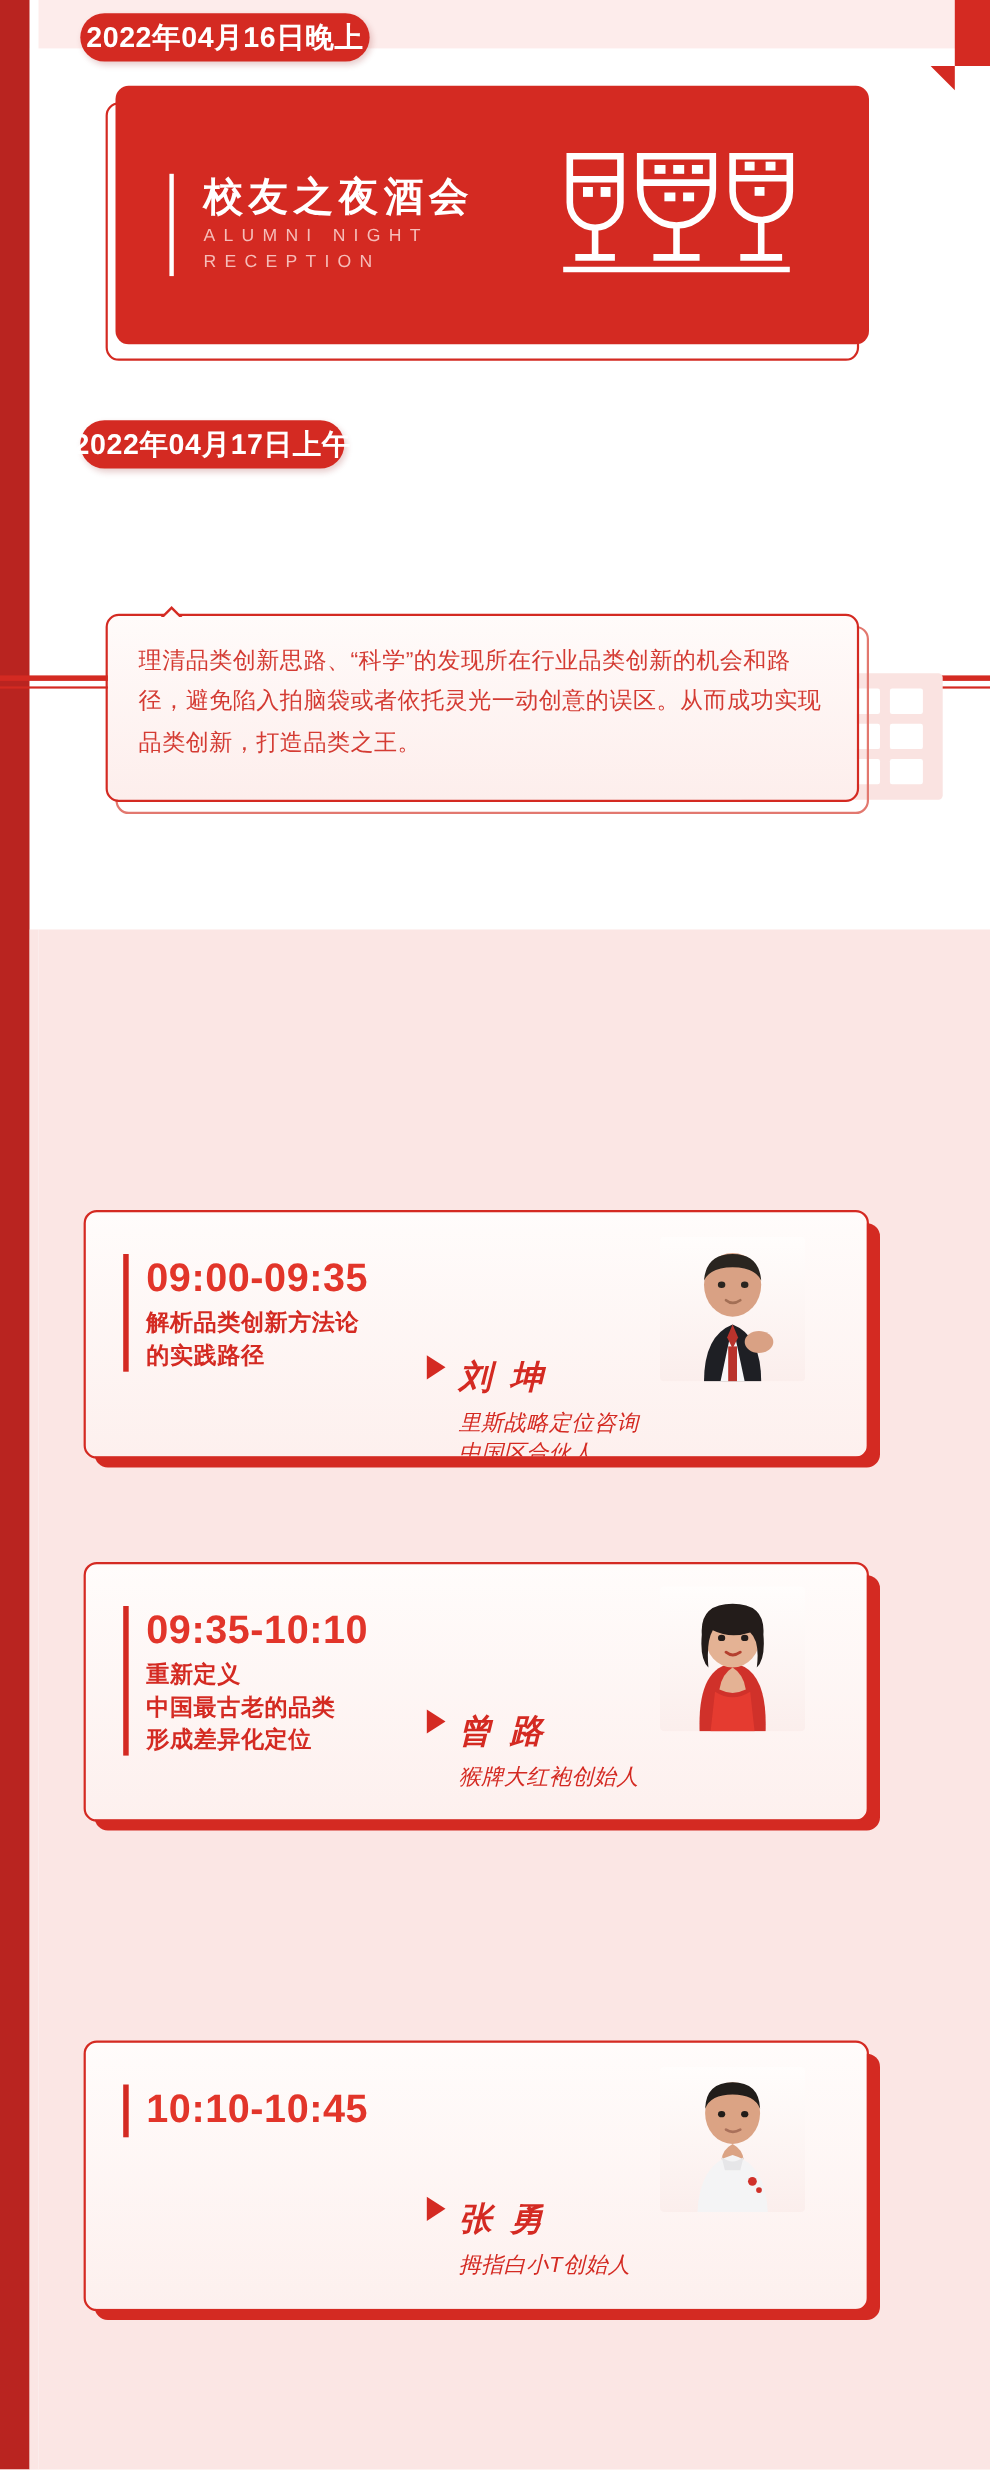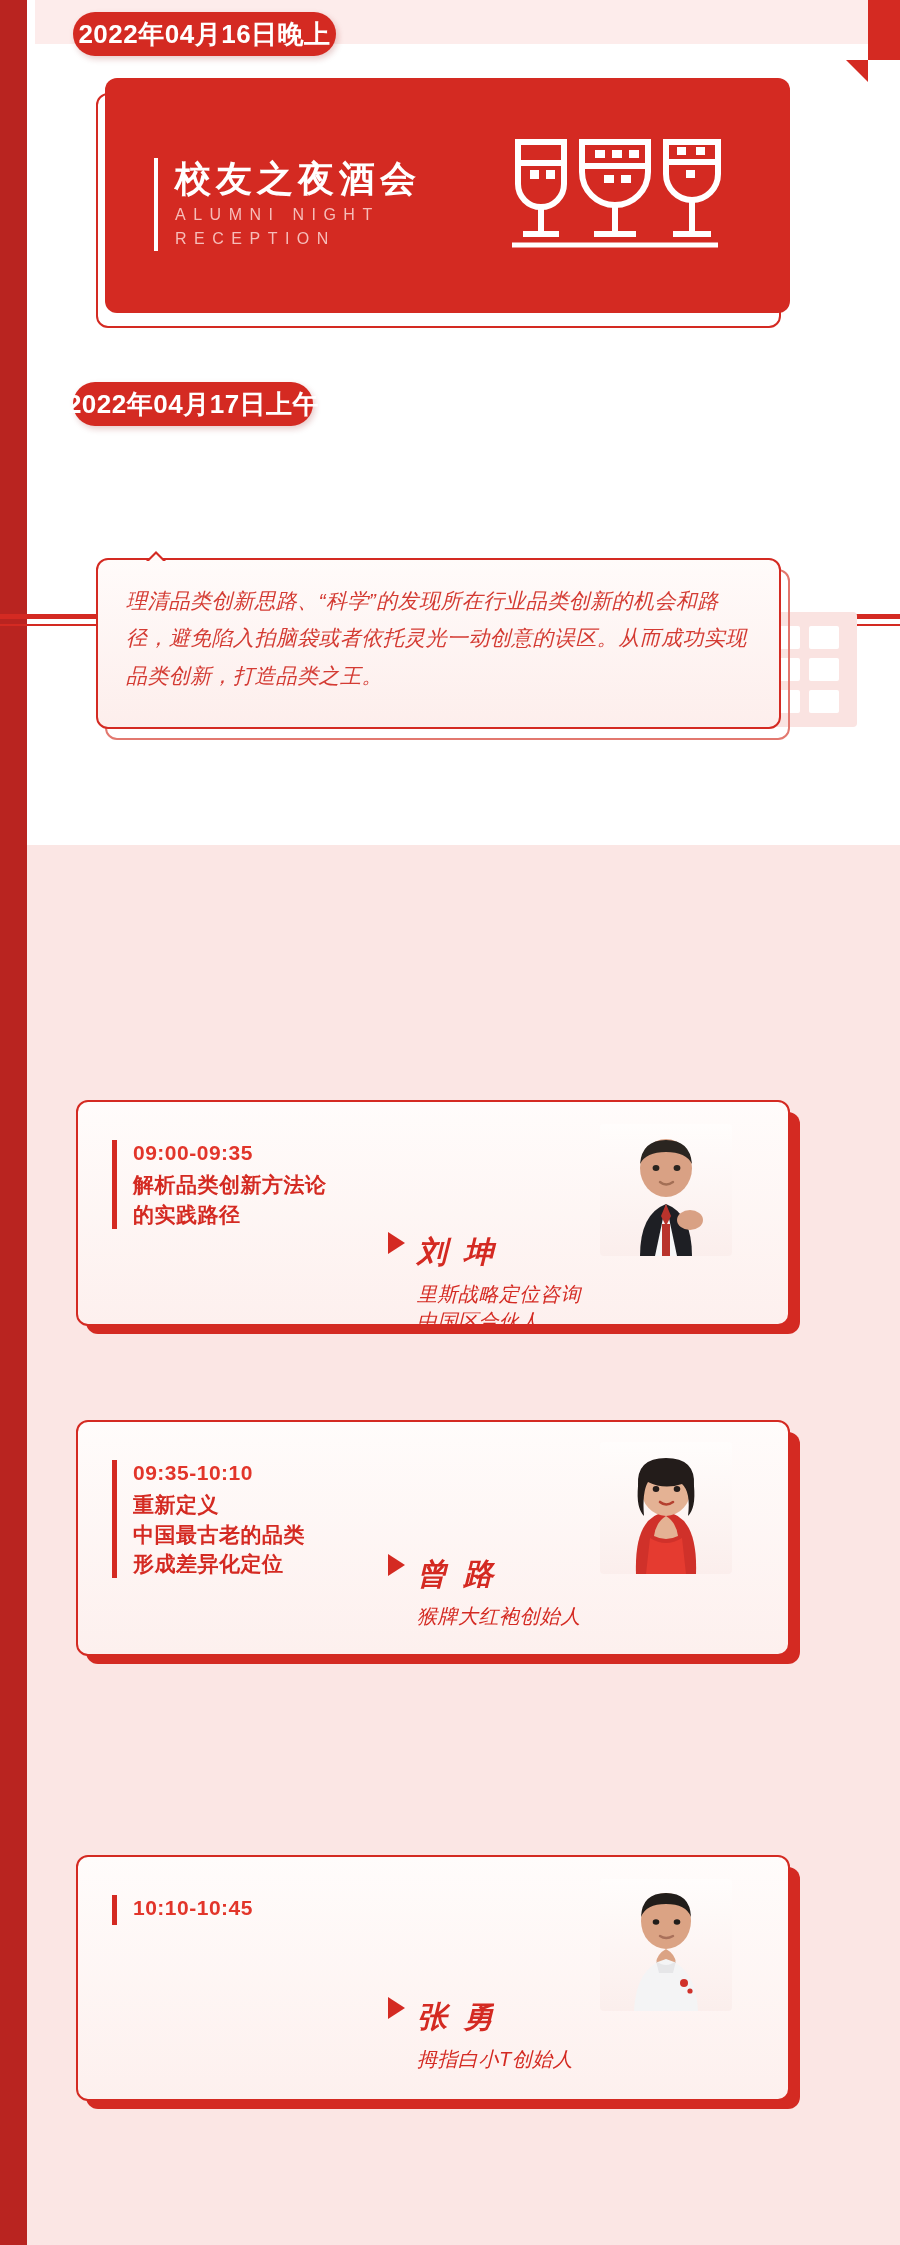--- a/index.html
+++ b/index.html
@@ -127,21 +127,21 @@
   .alumni-card {
     position: absolute;
     left: 105px; top: 78px;
     width: 685px; height: 235px;
     background: #d42a22;
     border-radius: 12px;
   }
   .alumni-text {
     position: absolute;
     left: 49px; top: 80px;
-    padding-left: 17px;
+    padding-left: 27px;
     border-left: 4px solid #ffffff;
   }
   .alumni-cn {
     color: #ffffff;
     font-size: 36px;
     font-weight: bold;
     letter-spacing: 5px;
     line-height: 1.15;
   }
   .alumni-en1, .alumni-en2 {
@@ -167,21 +167,21 @@
     font-size: 33px;
     font-weight: bold;
     line-height: 1.42;
     letter-spacing: 1.5px;
   }
 
   
   .desc-wrap {
     position: absolute;
     left: 96px; top: 558px;
-    width: 728px; height: 182px; font-style: italic;
+    width: 728px; height: 182px;
   }
   .desc-shadow {
     position: absolute;
     left: 9px; top: 11px;
     width: 685px; height: 171px;
     border: 2px solid #e2786f;
     border-radius: 12px;
   }
   .desc-box {
     position: absolute;
@@ -263,21 +263,21 @@
   }
 
   .sess-left {
     position: absolute;
     left: 34px; top: 38px;
     padding-left: 16px;
     border-left: 5px solid #d42a22;
   }
   .sess-time {
     color: #e2352a;
-    font-size: 21px;
+    font-size: 36px;
     font-weight: bold;
     letter-spacing: .5px;
     line-height: 1.2;
     margin-bottom: 5px;
   }
   .sess-topic {
     color: #d42a22;
     font-size: 21px;
     font-weight: bold;
     line-height: 1.4;

